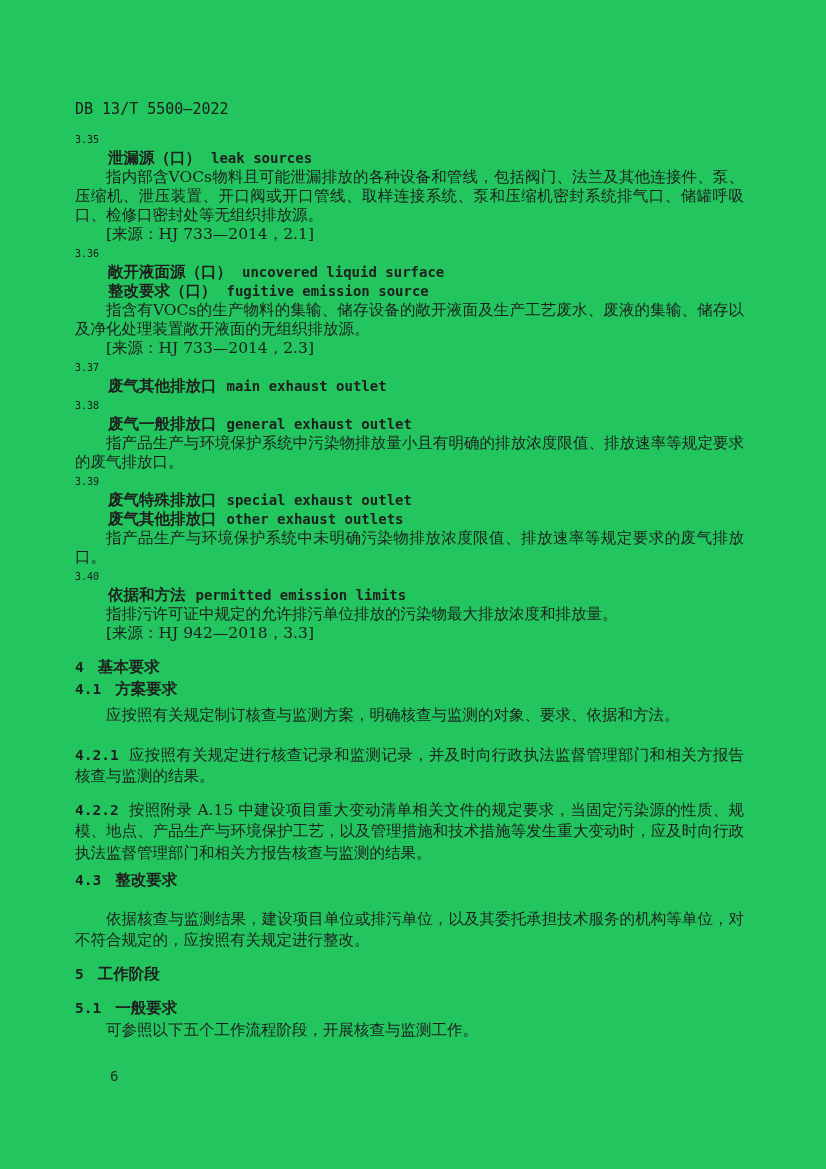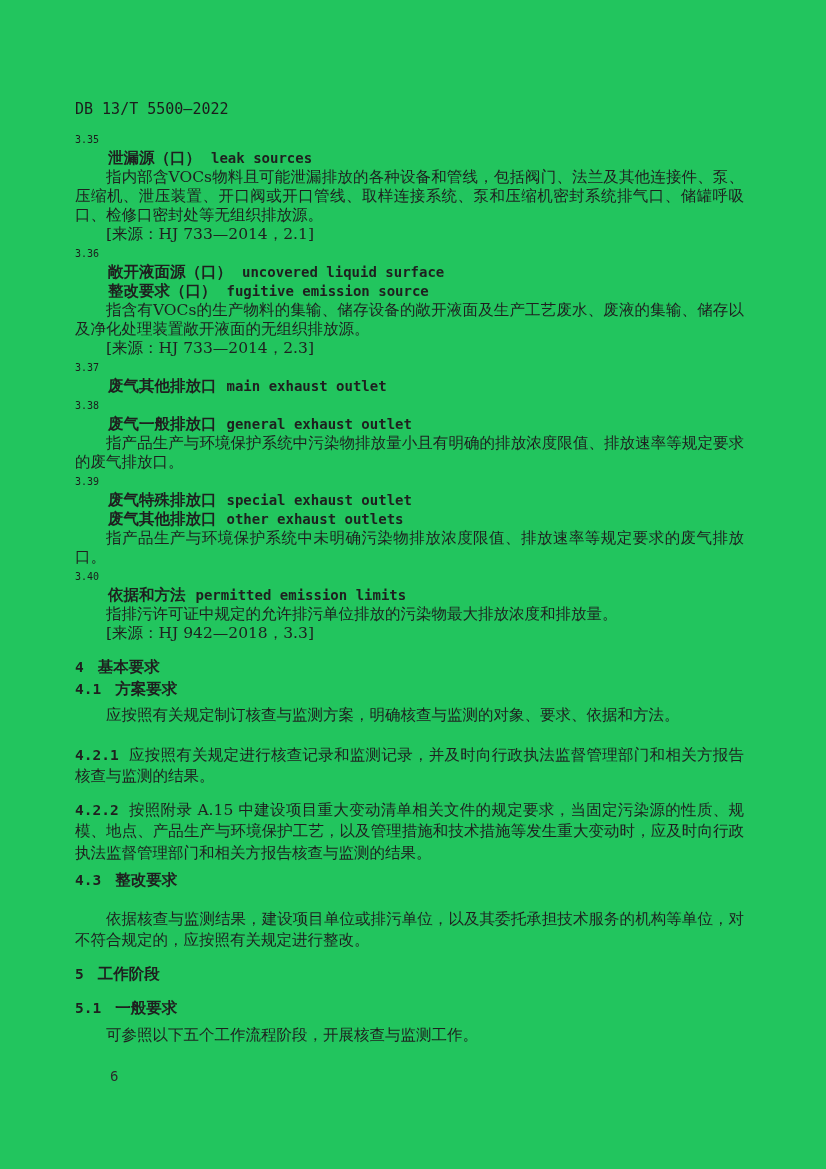--- a/index.html
+++ b/index.html
@@ -69,21 +69,21 @@
   .clause-para { margin: 0; text-align: justify; }
   .clause-para.first-indent { text-indent: 2em; }
   .m-p41  { margin-top: 5px;  }
   .m-h42  { margin-top: 8px;  }
   .m-p421 { margin-top: 18px;  }
   .m-p422 { margin-top: 12px;  }
   .m-h43  { margin-top: 6px;  }
   .m-p43  { margin-top: 17px;  }
   .m-h5   { margin-top: 12px; }
   .m-h51  { margin-top: 13px; }
-  .m-p51  { margin-top: 5px;  }
+  .m-p51  {  }
   .numbered-para .p-num {
     font-family: "DejaVu Sans Mono", "Liberation Mono", monospace;
     font-weight: bold;
     font-size: 14.5px;
     margin-right: 10px;
   }
   .page-number {
     position: absolute;
     left: 110px;
     top: 1068px;

